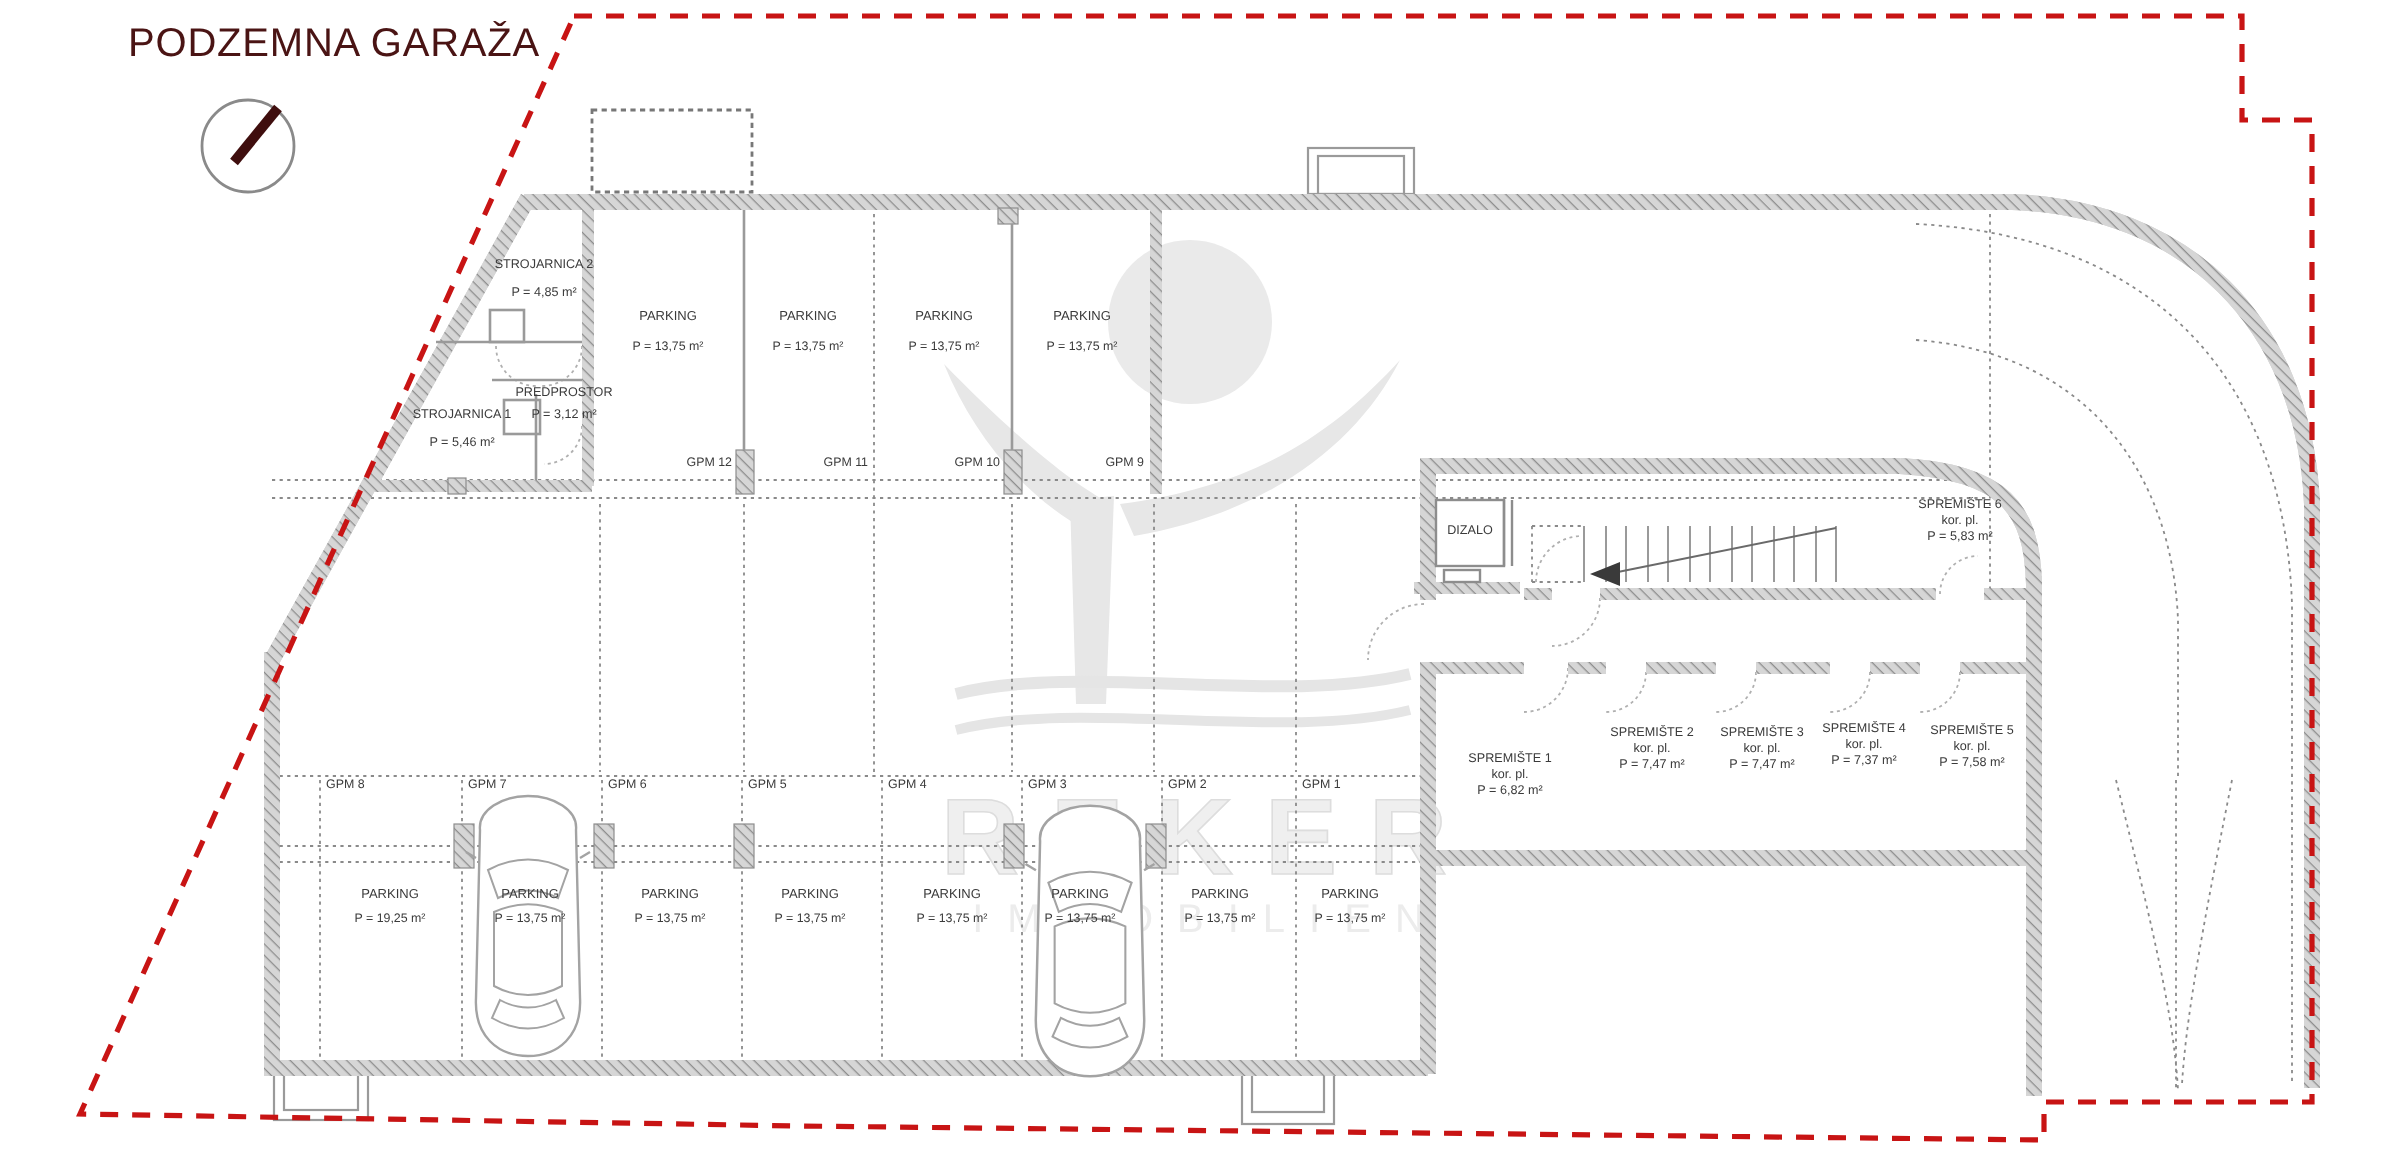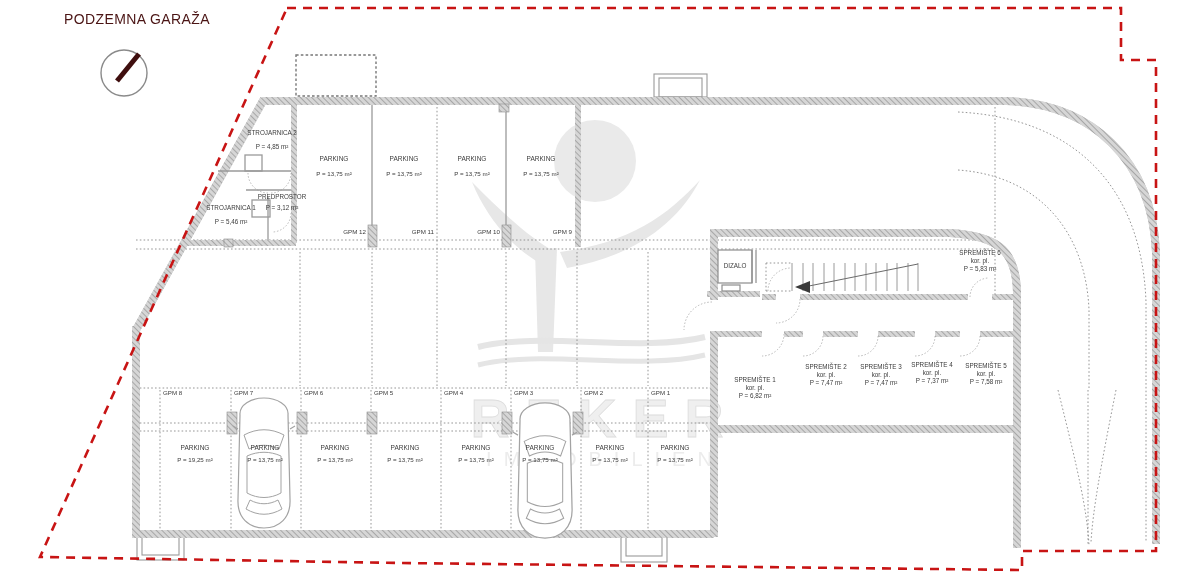--- a/index.html
+++ b/index.html
@@ -1,19 +1,19 @@
 <!DOCTYPE html>
 <html><head>
 <meta charset="utf-8">
 <style>
   html,body{margin:0;padding:0;background:#fff;}
   .stage{position:relative;width:1200px;height:583px;background:#ffffff;overflow:hidden;
          font-family:"Liberation Sans",sans-serif;}
   .stage svg{position:absolute;left:0;top:0;}
-  .title{position:absolute;left:64px;top:11px;font-size:14px;color:#4a1414;letter-spacing:.4px;}
+  .title{position:absolute;left:64px;top:11px;font-size:20px;color:#4a1414;letter-spacing:.4px;}
   .lbl{position:absolute;transform:translateX(-50%);text-align:center;color:#3b3b3b;white-space:nowrap;}
   .lbl .nm{font-size:6.5px;}
   .lbl .ar{font-size:6.2px;}
   .top .nm{margin-bottom:8px;}
   .bot .nm{margin-bottom:5px;}
   .gpm{position:absolute;font-size:6.2px;color:#3b3b3b;white-space:nowrap;}
   .gpm.r{transform:translateX(-100%);}
   .r3{position:absolute;transform:translateX(-50%);text-align:center;color:#3b3b3b;
       font-size:6.3px;line-height:8px;white-space:nowrap;}
 </style>

